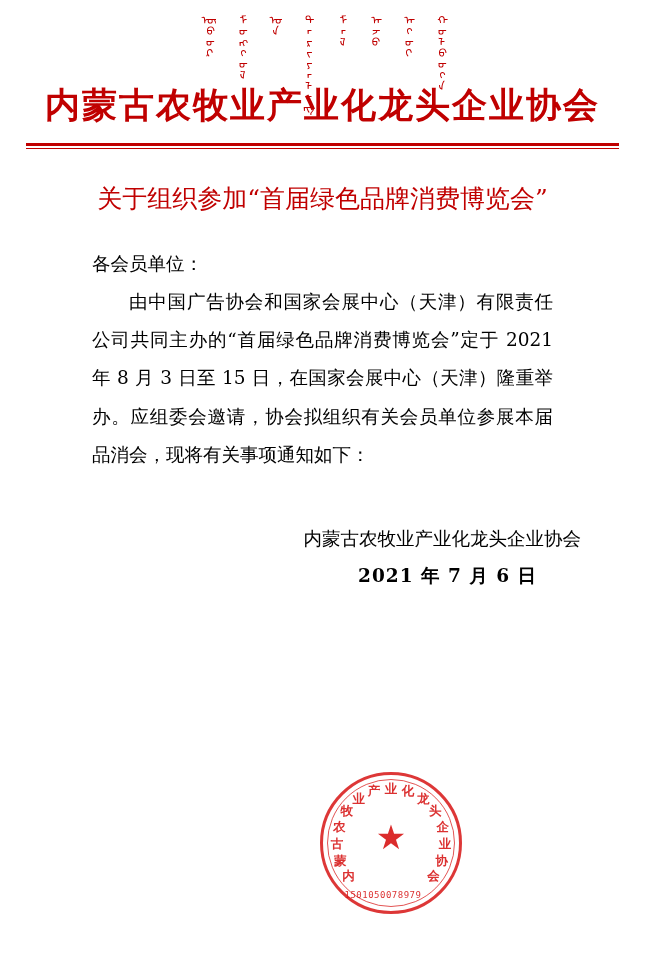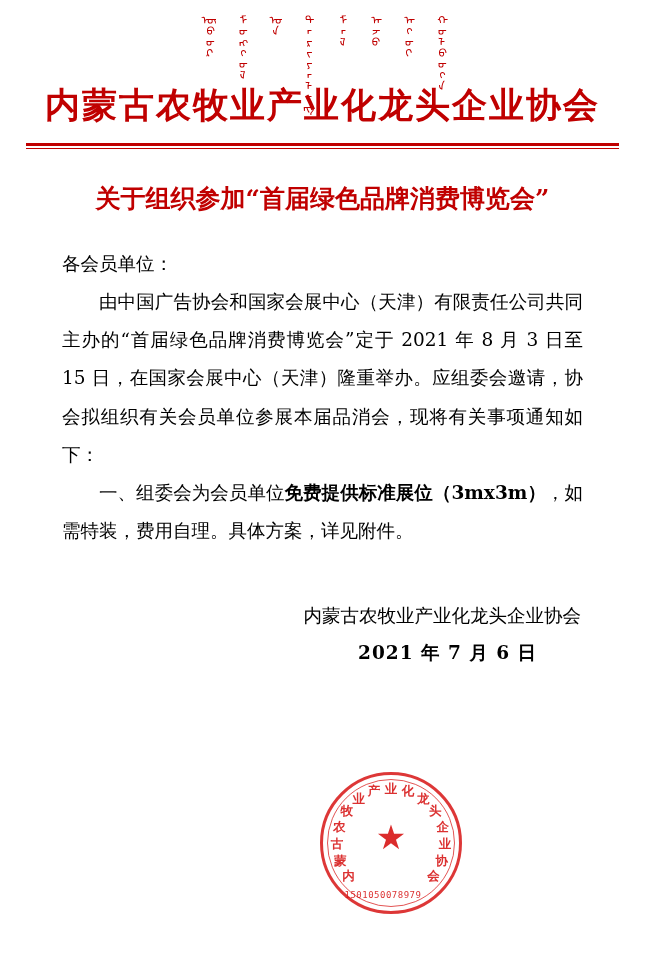--- a/index.html
+++ b/index.html
@@ -67,33 +67,33 @@
   .rule-thin {
     height: 1px;
     background: #c00000;
     margin-top: 2px;
   }
 
   
   .doc-title {
     text-align: center;
     color: #c00000;
-    font-weight: bold;
+    font-weight: normal;
     font-size: 25px;
     line-height: 1.9;
     margin-top: 26px;
     padding: 0 40px;
   }
   .doc-title .line2 {
     display: block;
   }
 
   .body-text {
     margin-top: 22px;
-    padding: 0 62px;
+    padding: 0 92px;
     font-size: 18.5px;
     line-height: 2.07;
     text-align: justify;
     text-justify: inter-ideograph;
   }
   .body-text p {
     margin: 0;
   }
   .p-indent {
     text-indent: 2em;
@@ -209,23 +209,20 @@
     </div>
   </div>
 
   <div class="doc-title">
     <span>关于组织参加“首届绿色品牌消费博览会”</span>
   </div>
 
   <div class="body-text">
     <p>各会员单位：</p>
     <p class="p-indent">由中国广告协会和国家会展中心（天津）有限责任公司共同主办的“首届绿色品牌消费博览会”定于 2021 年 8 月 3 日至 15 日，在国家会展中心（天津）隆重举办。应组委会邀请，协会拟组织有关会员单位参展本届品消会，现将有关事项通知如下：</p>
-    <p class="p-indent">
-      <span>一、组委会为会员单位</span><span class="bold-inline">免费提供标准展位（3mx3m）</span><span>，如需特装，费用自理。具体方案，详见附件。</span>
-    </p>
   </div>
 
   <div class="signature">
     <span class="sig-line">内蒙古农牧业产业化龙头企业协会</span>
     <span class="sig-date">2021 年 7 月 6 日</span>
   </div>
 
   <div class="seal">
     <div class="seal-ring"></div>
     <div class="seal-ring-inner"></div>

